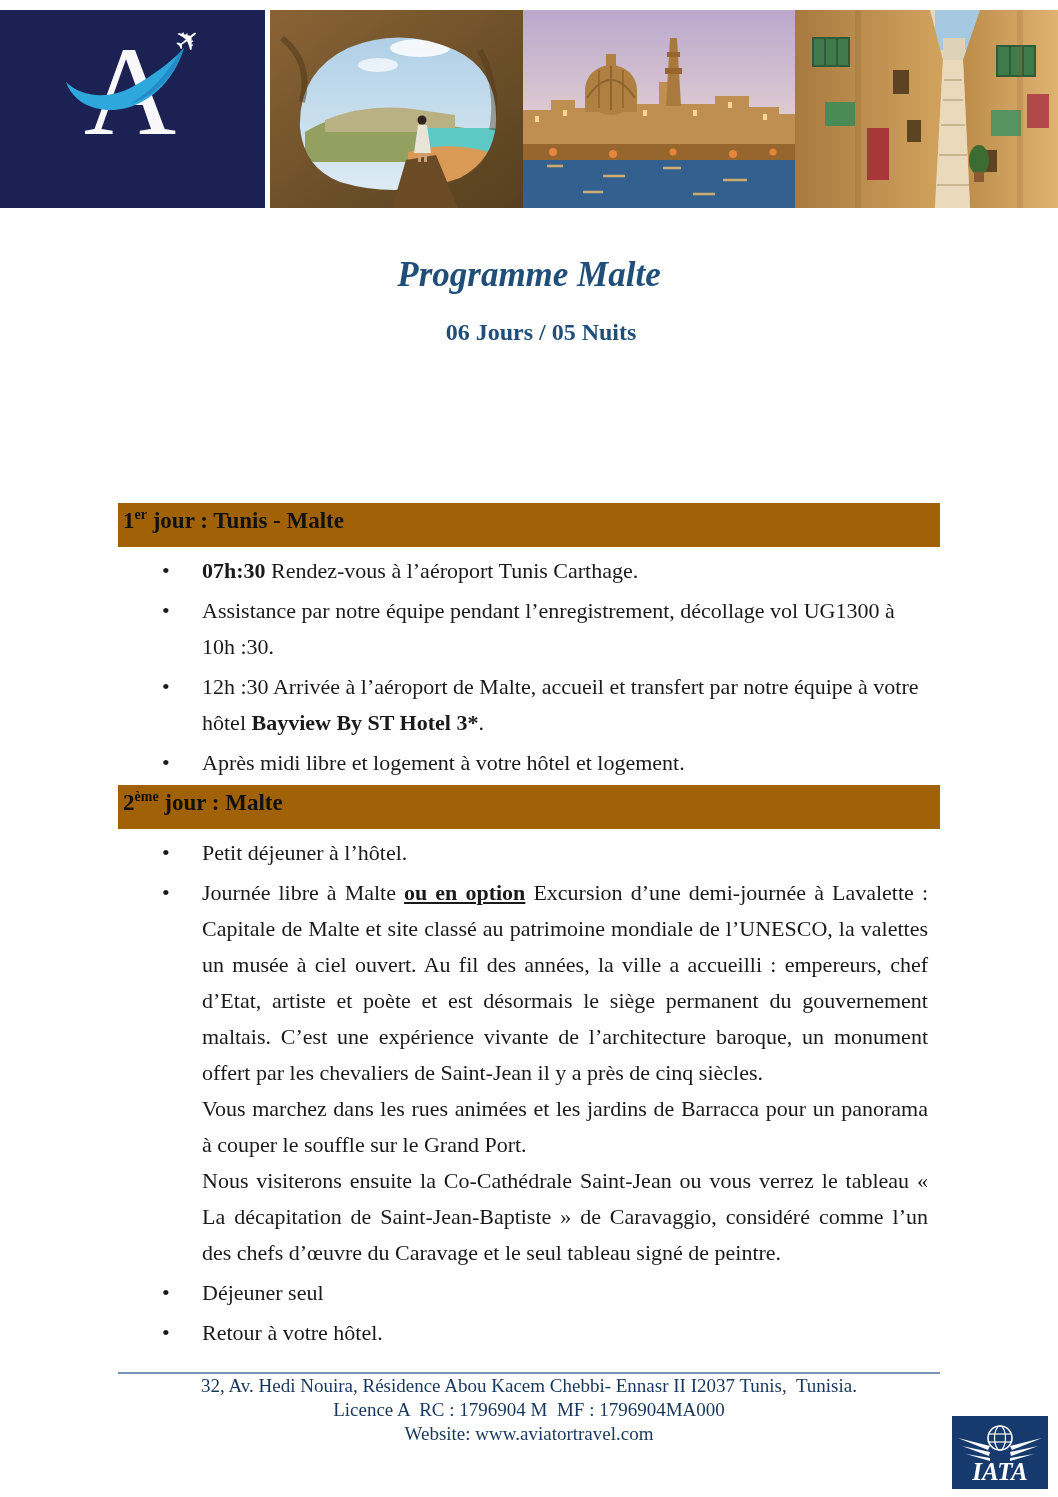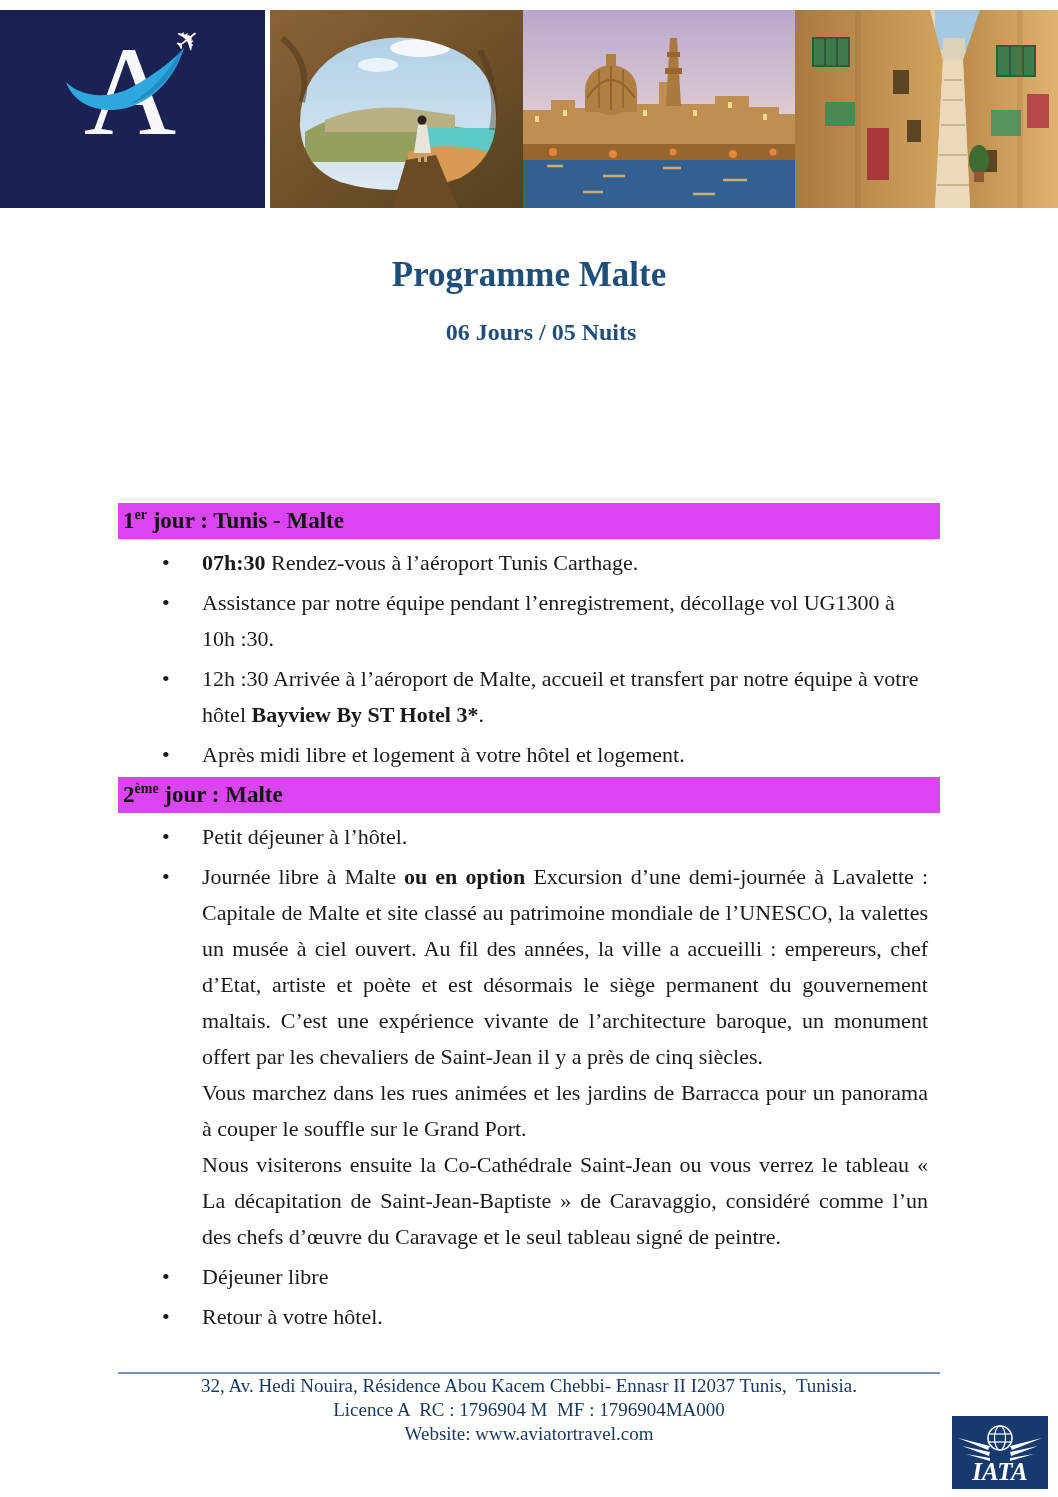--- a/index.html
+++ b/index.html
@@ -13,38 +13,38 @@
   .emblem{position:absolute;left:32px;top:2px;}
   .brand-name{
     position:absolute;left:18px;top:152px;color:#ffffff;
     font-family:"Liberation Sans",sans-serif;font-size:27px;font-weight:500;letter-spacing:.4px;white-space:nowrap;margin-top:48px;
   }
   .photo{height:198px;flex:none;}
   .photo svg{display:block;width:100%;height:100%;}
   .p1{width:253px}.p2{width:272px}.p3{width:263px}
   
   .title-block{position:absolute;top:255px;left:0;width:1058px;text-align:center;color:#1f4e79;}
-  .title-block h1{font-size:35px;margin:0;line-height:40px;font-weight:bold;}
+  .title-block h1{font-size:35px;margin:0;line-height:40px;font-weight:bold;font-style:italic;}
   .title-block h2{font-size:26px;margin:26px 0 0;line-height:32px;font-weight:bold;}
   .title-block h3{font-size:24px;margin:22px 0 0;line-height:30px;font-weight:bold;padding-left:24px;}
   
   .content{position:absolute;left:118px;top:503px;width:822px;}
   .day-header{
-    background:#d946ef;font-weight:bold;font-size:23px;height:36px;line-height:36px;
+    background:#a16207;font-weight:bold;font-size:23px;height:44px;line-height:36px;
     padding-left:5px;color:#111;
   }
   .day-header sup{font-size:14px;line-height:0;}
   .section-2{}
   .bullets{list-style:none;margin:6px 12px 0;padding:0 0 0 32px;}
   .bullets li{
     position:relative;padding-left:40px;font-size:22px;line-height:36px;margin-bottom:4px;
     text-align:justify;white-space:pre-line;
   }
   .bullets li::before{content:"•";position:absolute;left:0;top:0;font-size:22px;color:#1a1a1a;}
-  .b{font-weight:bold}.u{}
+  .b{font-weight:bold}.u{text-decoration:underline}
   
   .footer{
     position:absolute;left:118px;top:1372px;width:822px;border-top:2px solid #7793b5;
     text-align:center;color:#17365d;font-size:19px;line-height:24px;
   }
   .footer-line{white-space:pre;}
   .iata{position:absolute;left:952px;top:1416px;width:96px;height:73px;}
 </style>
 </head>
 <body>
@@ -211,21 +211,21 @@
     </ul>
 
   <div class="day-header section-2">
     <span>2</span><sup>ème</sup><span> jour : Malte</span>
   </div>
   <ul class="bullets">
       <li><span>Petit déjeuner à l’hôtel.</span></li>
       <li><span>Journée libre à Malte </span><span class="b u">ou en option</span><span> Excursion d’une demi-journée à Lavalette : Capitale de Malte et site classé au patrimoine mondiale de l’UNESCO, la valettes un musée à ciel ouvert. Au fil des années, la ville a accueilli : empereurs, chef d’Etat, artiste et poète et est désormais le siège permanent du gouvernement maltais. C’est une expérience vivante de l’architecture baroque, un monument offert par les chevaliers de Saint-Jean il y a près de cinq siècles.
 Vous marchez dans les rues animées et les jardins de Barracca pour un panorama à couper le souffle sur le Grand Port.
 Nous visiterons ensuite la Co-Cathédrale Saint-Jean ou vous verrez le tableau « La décapitation de Saint-Jean-Baptiste » de Caravaggio, considéré comme l’un des chefs d’œuvre du Caravage et le seul tableau signé de peintre.</span></li>
-      <li><span>Déjeuner libre</span></li>
+      <li><span>Déjeuner seul</span></li>
       <li><span>Retour à votre hôtel.</span></li>
     </ul>
 
 </div>
 
 <div class="footer">
   <div class="footer-line">32, Av. Hedi Nouira, Résidence Abou Kacem Chebbi- Ennasr II I2037 Tunis,  Tunisia.</div>
   <div class="footer-line">Licence A  RC : 1796904 M  MF : 1796904MA000</div>
   <div class="footer-line">Website: www.aviatortravel.com</div>
 </div>

